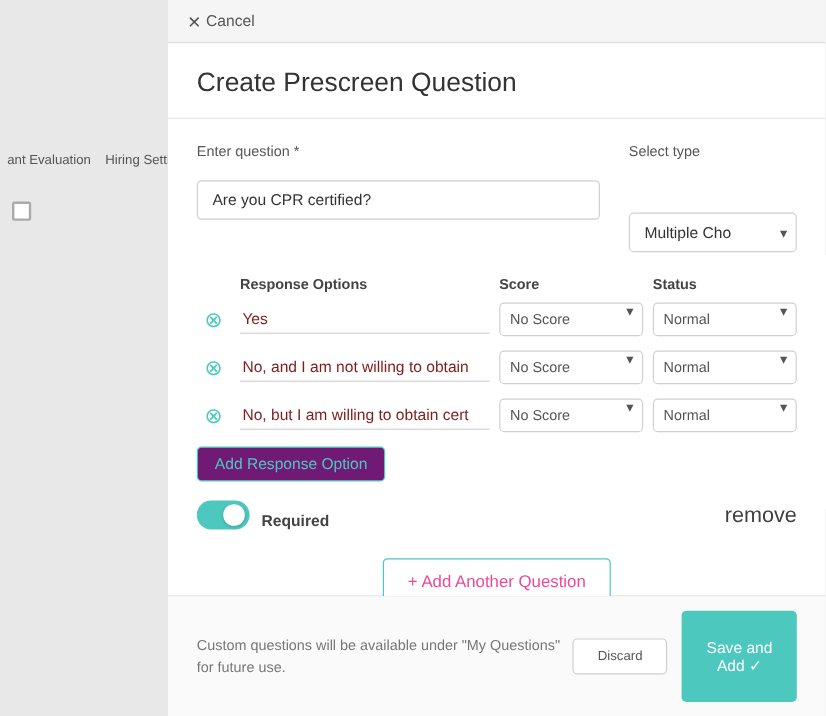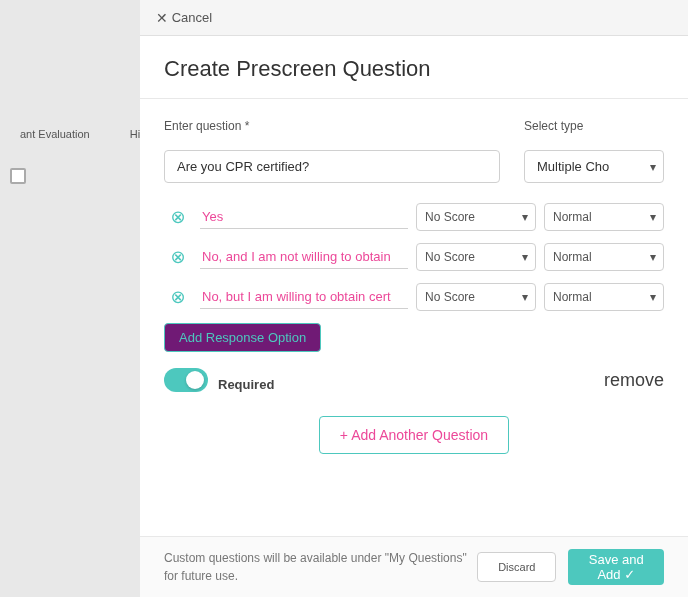--- a/index.html
+++ b/index.html
@@ -96,20 +96,21 @@
       font-size: 13px;
       color: #333;
       width: 100%;
       outline: none;
     }
 
     .select-wrapper {
       position: relative;
       display: flex;
       align-items: center;
+      margin-top: 27px;
     }
 
     .select-input {
       border: 1px solid #d0d0d0;
       border-radius: 4px;
       padding: 8px 28px 8px 12px;
       font-size: 13px;
       color: #333;
       appearance: none;
       width: 100%;
@@ -159,30 +160,30 @@
       display: flex;
       align-items: center;
       justify-content: center;
     }
 
     .response-text-input {
       border: none;
       border-bottom: 1px solid #d0d0d0;
       padding: 4px 2px;
       font-size: 13px;
-      color: #ec4899;
+      color: #7f1d1d;
       outline: none;
       width: 100%;
       background: transparent;
     }
 
     .score-select-wrapper, .status-select-wrapper {
       position: relative;
       display: flex;
-      align-items: center;
+      align-items: flex-start;
     }
 
     .score-select, .status-select {
       border: 1px solid #d0d0d0;
       border-radius: 4px;
       padding: 6px 24px 6px 8px;
       font-size: 12px;
       color: #555;
       appearance: none;
       width: 100%;
@@ -295,21 +296,21 @@
       padding: 8px 20px;
       font-size: 11px;
       cursor: pointer;
     }
 
     .save-btn {
       background: #4dc8be;
       border: none;
       color: #fff;
       border-radius: 4px;
-      padding: 3px 20px;
+      padding: 23px 20px;
       font-size: 13px;
       cursor: pointer;
       display: flex;
       align-items: center;
       gap: 6px;
     }
 
     .left-panel {
       position: absolute;
       top: 0; left: 0;
@@ -322,21 +323,21 @@
 
     .left-top-tabs {
       display: flex;
       flex-direction: row;
       padding: 120px 0 0 0;
       font-size: 11px;
       color: #555;
     }
 
     .tab-item {
-      padding: 8px 20px;
+      padding: 8px 6px;
       font-size: 11px;
       color: #555;
       white-space: nowrap;
     }
 
     .checkbox-area {
       padding: 20px 10px;
       display: flex;
       align-items: center;
     }
@@ -389,20 +390,26 @@
             <option>Yes/No</option>
             <option>Text</option>
           </select>
           <span class="select-arrow">▾</span>
         </div>
       </div>
     </div>
 
     
     <div class="response-table">
+      <div class="response-header">
+        <div></div>
+        <div class="response-col-label">Response Options</div>
+        <div class="response-col-label">Score</div>
+        <div class="response-col-label">Status</div>
+      </div>
 
       <div class="response-row">
         <div class="remove-icon">⊗</div>
         <input class="response-text-input" type="text" value="Yes" style="">
         <div class="score-select-wrapper">
           <select class="score-select">
             <option>No Score</option>
             <option>1</option><option>2</option><option>3</option>
           </select>
           <span class="select-arrow">▾</span>

